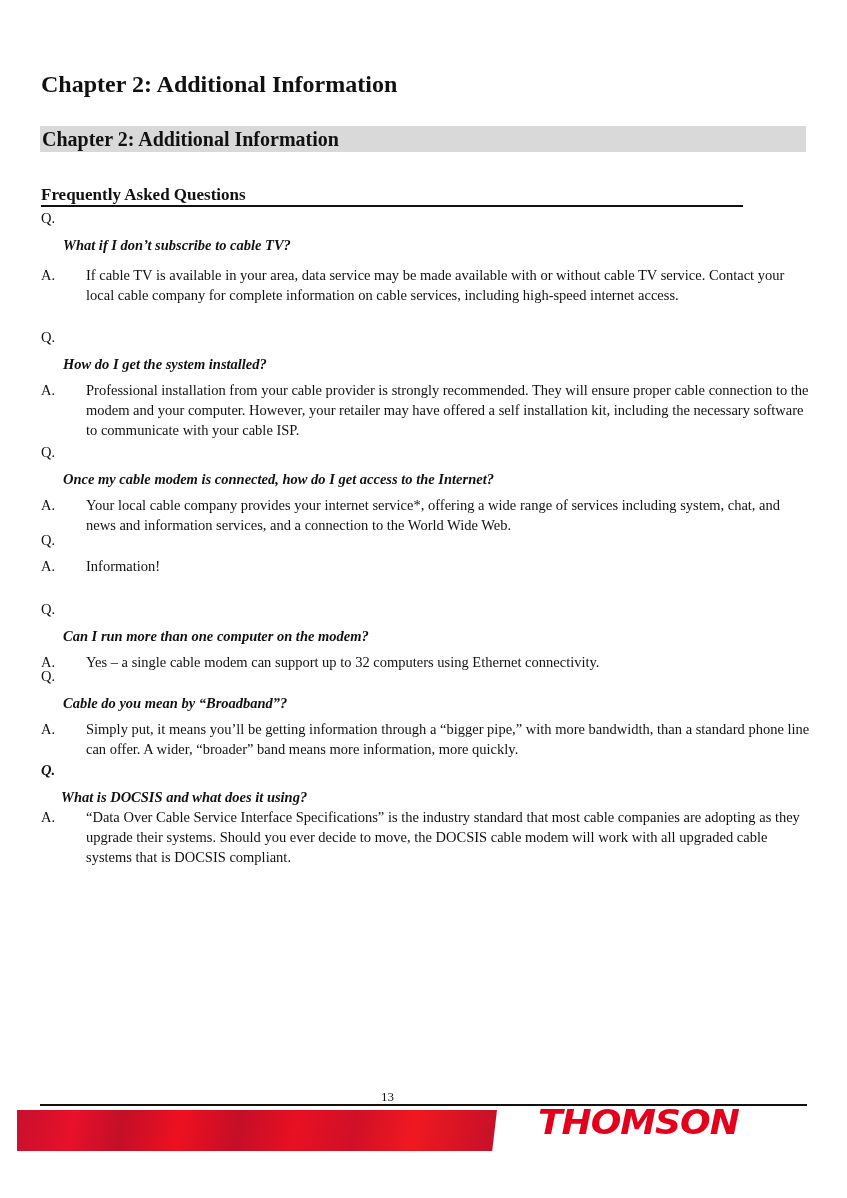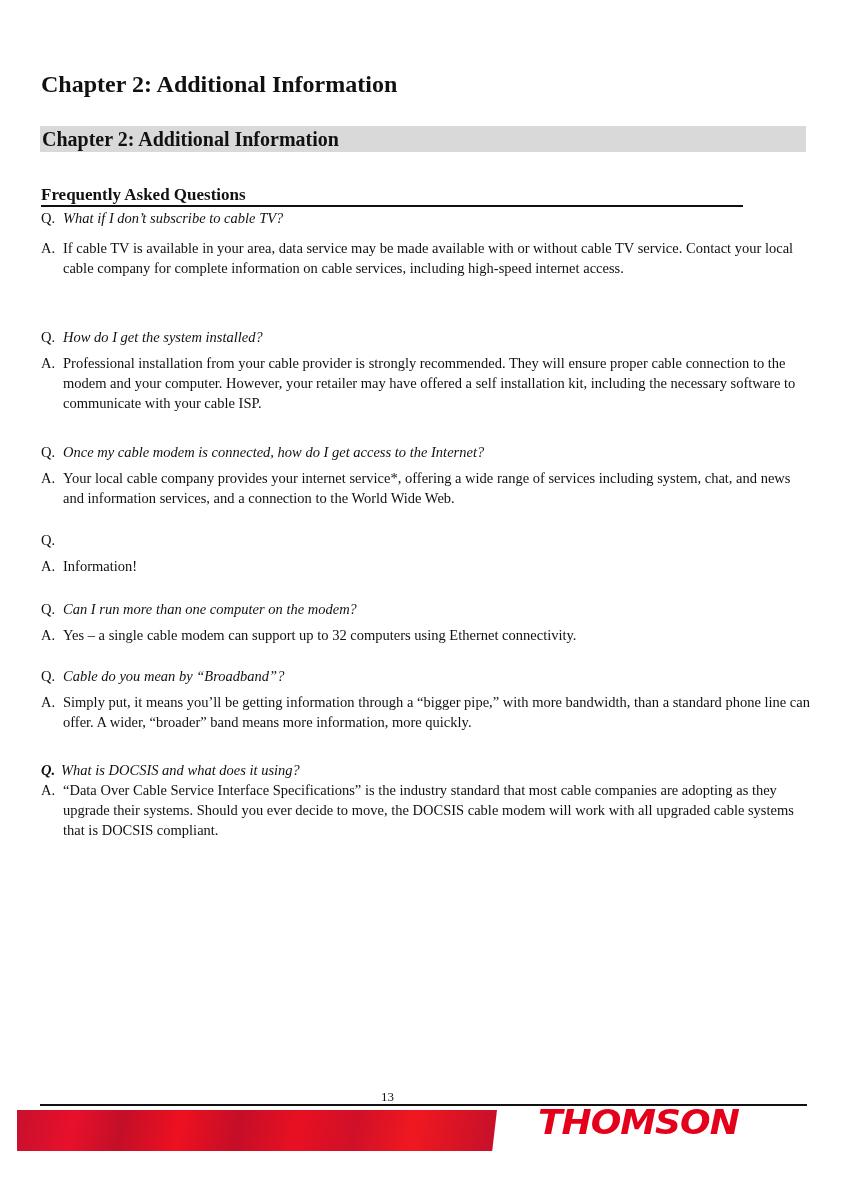--- a/index.html
+++ b/index.html
@@ -6,24 +6,24 @@
   body { width:847px; height:1198px; position:relative; overflow:hidden;
          font-family:"Liberation Serif", "DejaVu Serif", serif; color:#111; }
   .h1 { position:absolute; left:41px; top:71px; font-size:24px; font-weight:bold; letter-spacing:0; }
   .h2bar { position:absolute; left:40px; top:126px; width:766px; height:26px; background:#d9d9d9; }
   .h2 { position:absolute; left:42px; top:128px; font-size:20px; font-weight:bold; }
   .h3 { position:absolute; left:41px; top:171px; width:702px; font-size:17px; font-weight:bold;
         border-bottom:2px solid #111; padding-bottom:0px; line-height:20px;margin-top:14px; }
   .qa { position:absolute; left:41px; width:770px; font-size:14.5px; line-height:20px; }
   .q { display:flex; }
   .q .lbl { width:22px; flex:none; }
-  .q .txt { font-weight:normal; font-style:italic; }
+  .q .txt { font-weight:bold; font-style:italic;margin-top:27px; }
   .a { display:flex; margin-top:6px; }
   .a .lbl { width:22px; flex:none; }
-  .a .txt { flex:1; }
+  .a .txt { flex:1;margin-left:23px; }
   .pagenum { position:absolute; left:0; width:775px; top:1089px; text-align:center; font-size:13px; }
   .rule { position:absolute; left:40px; top:1104px; width:767px; height:2px; background:#111; }
   .redband { position:absolute; left:17px; top:1110px; width:480px; height:41px;
      background:linear-gradient(100deg,#c8102e 0%,#e8102a 12%,#c30f28 22%,#ee1020 34%,#c50e28 46%,#e81022 58%,#d01028 70%,#f01820 82%,#c4102a 100%);
      clip-path:polygon(0 0,100% 0,99% 100%,0 100%); }
   .logo { position:absolute; left:538px; top:1102px; font-family:"DejaVu Sans", sans-serif;
      font-weight:bold; font-style:italic; font-size:36px; color:#e4001b; letter-spacing:-1px; transform:scaleY(0.95); }
 </style>
 </head>
 <body>

